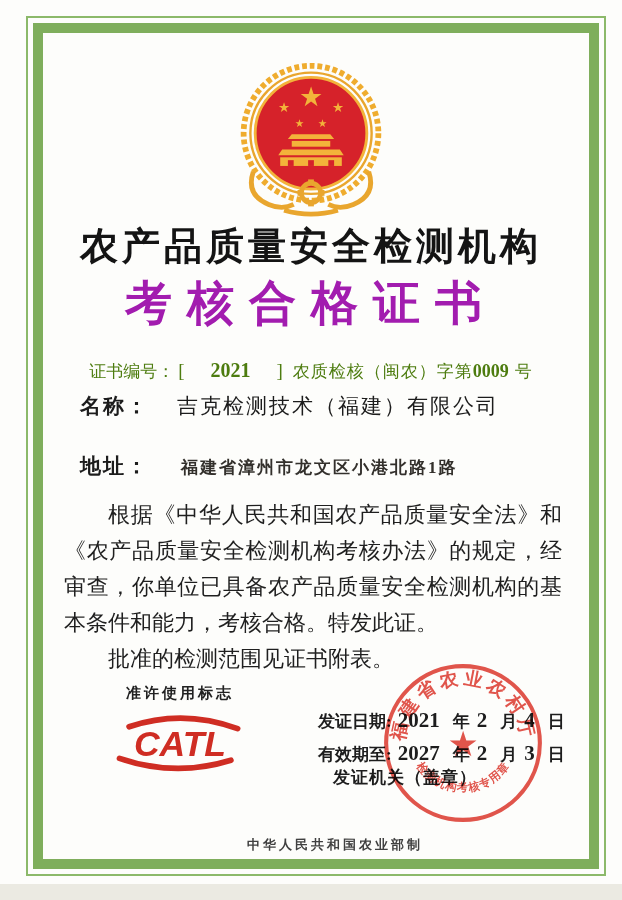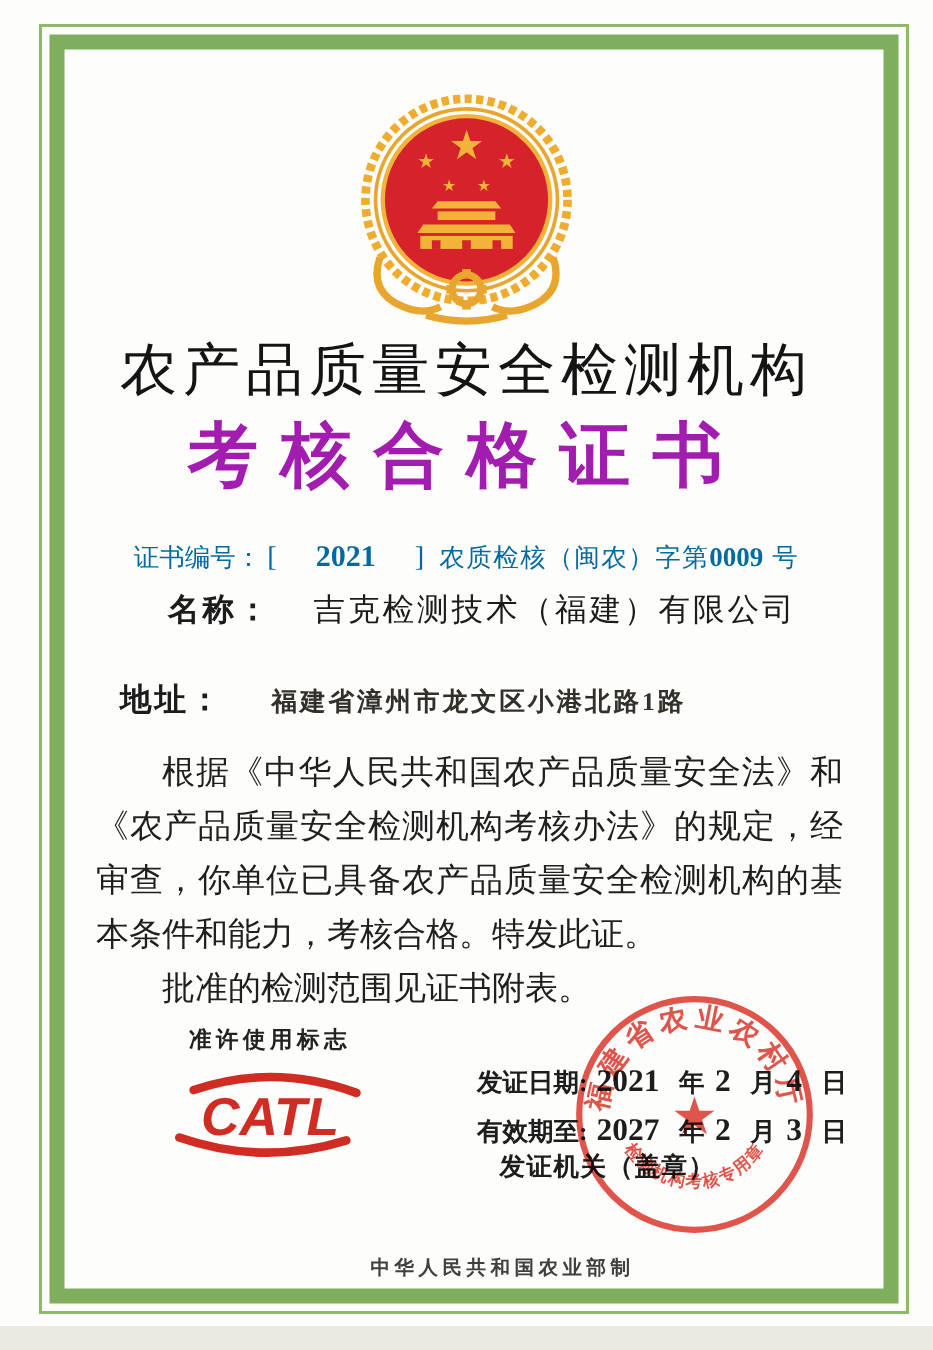--- a/index.html
+++ b/index.html
@@ -14,37 +14,37 @@
     position:absolute;left:26px;top:16px;width:580px;height:860px;
     border:2px solid #8cb96a;box-sizing:border-box;
   }
   .border-thick{
     position:absolute;left:33px;top:23px;width:566px;height:846px;
     border:10px solid #7fae5c;box-sizing:border-box;
   }
   .emblem{position:absolute;left:234px;top:58px;width:154px;height:162px;}
   .title1{
     position:absolute;left:0;right:0;top:221px;text-align:center;
-    font-size:38px;font-weight:normal;letter-spacing:4px;color:#141414;
+    font-size:38px;font-weight:bold;letter-spacing:4px;color:#141414;
   }
   .title2{
     position:absolute;left:0;right:0;top:272px;text-align:center;
     font-size:47px;font-weight:bold;letter-spacing:15px;color:#a21caf;
   }
   .certno{
     position:absolute;left:0;right:0;top:344px;
     display:flex;justify-content:center;align-items:baseline;
-    font-size:17px;color:#0369a1;
+    font-size:17px;color:#4d7c0f;
   }
   .certno .bracket{font-size:19px;margin:0 4px;}
   .certno .year{font-weight:bold;font-size:20px;padding:0 22px;}
   .certno .suffix{margin-left:6px;letter-spacing:1px;margin-top:16px;}
   .certno .bold-num{font-weight:bold;font-size:18px;}
   .field-row{position:absolute;left:80px;right:48px;display:flex;align-items:baseline;}
-  .row-name{top:392px;margin-left:32px;}
+  .row-name{top:392px;}
   .row-addr{top:452px;}
   .field-label{font-size:21px;font-weight:600;letter-spacing:2px;white-space:nowrap;}
   .name-value{font-size:21px;margin-left:28px;letter-spacing:2px;font-weight:500;}
   .addr-value{font-size:17px;margin-left:32px;letter-spacing:2px;font-weight:bold;color:#33302c;text-align:center;}
   .body-text{
     position:absolute;left:64px;right:60px;top:497px;
     font-size:22px;line-height:36px;text-align:justify;
     word-break:break-all;color:#1f1f1f;
   }
   .body-text p{margin:0;text-indent:2em;}

